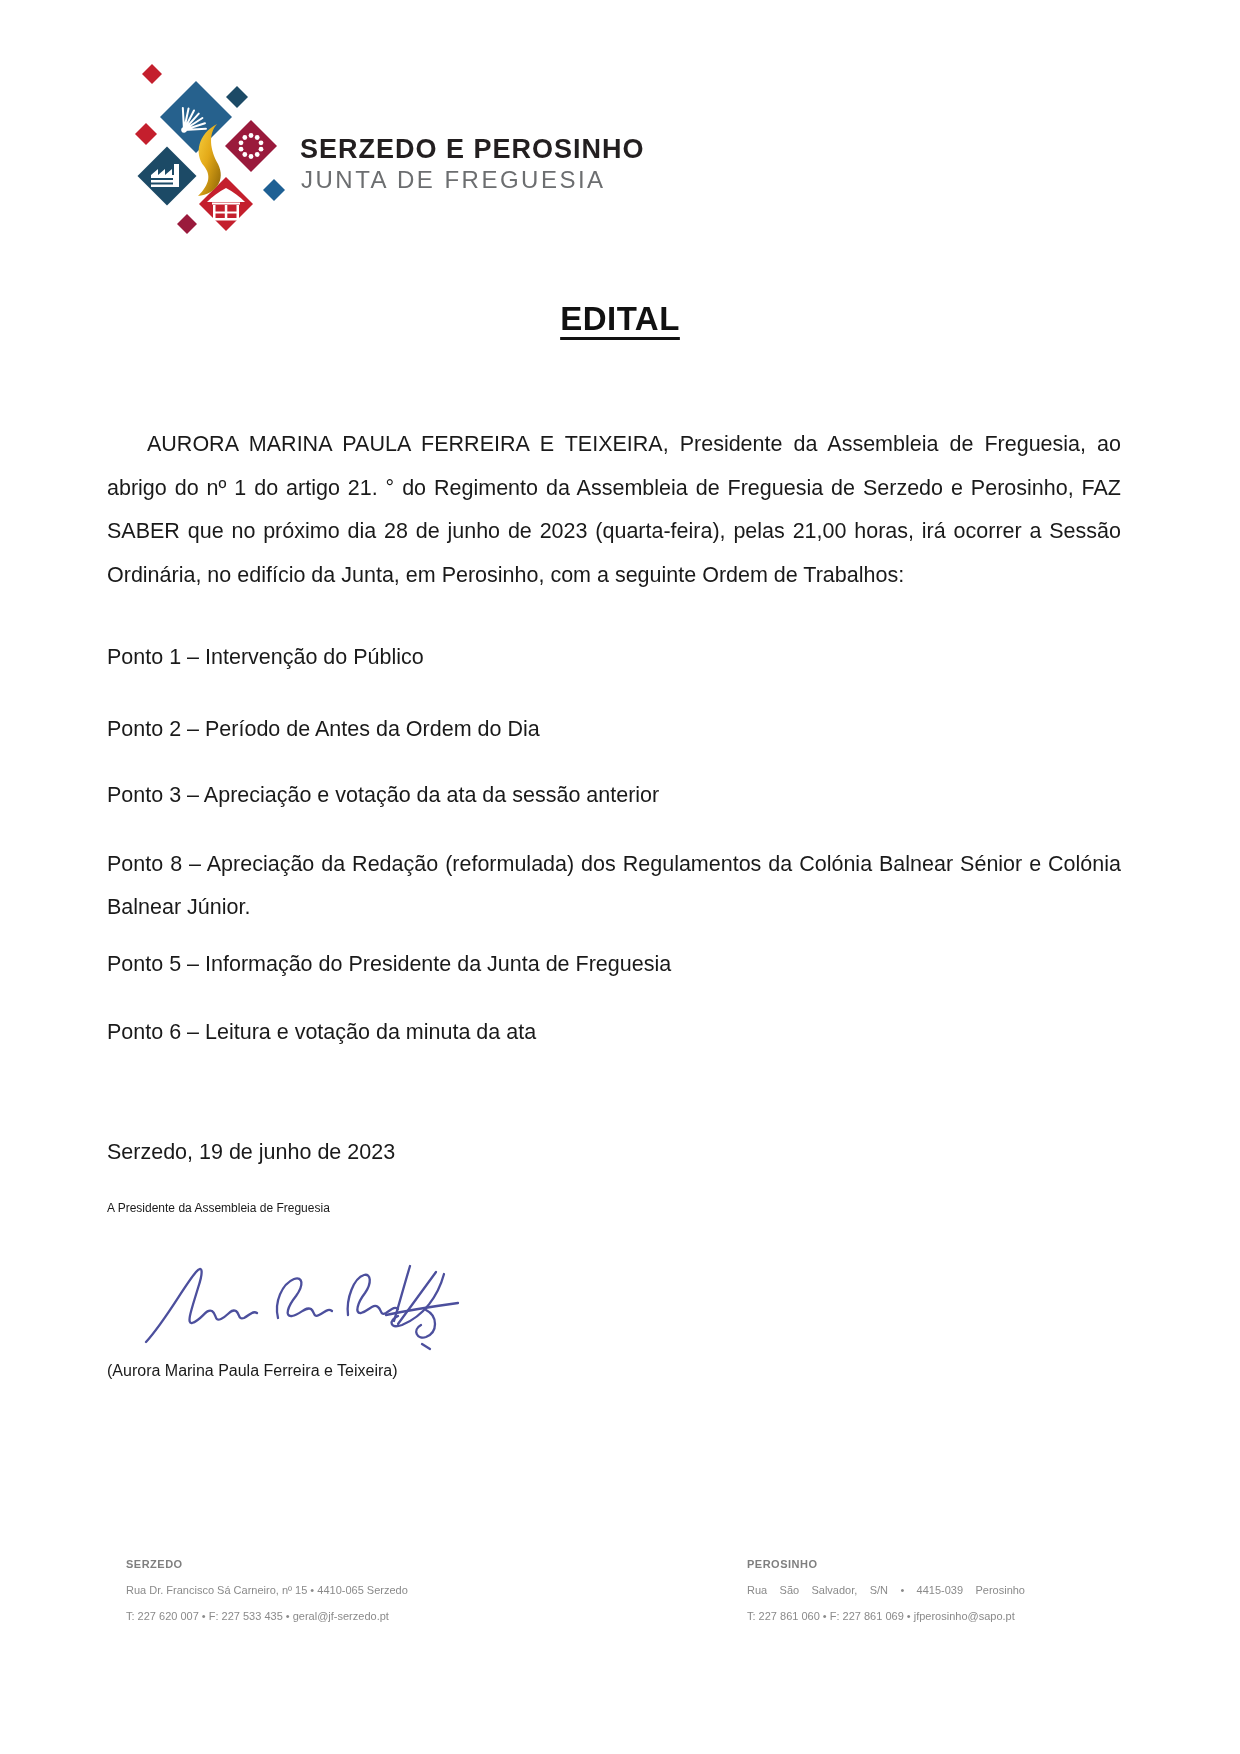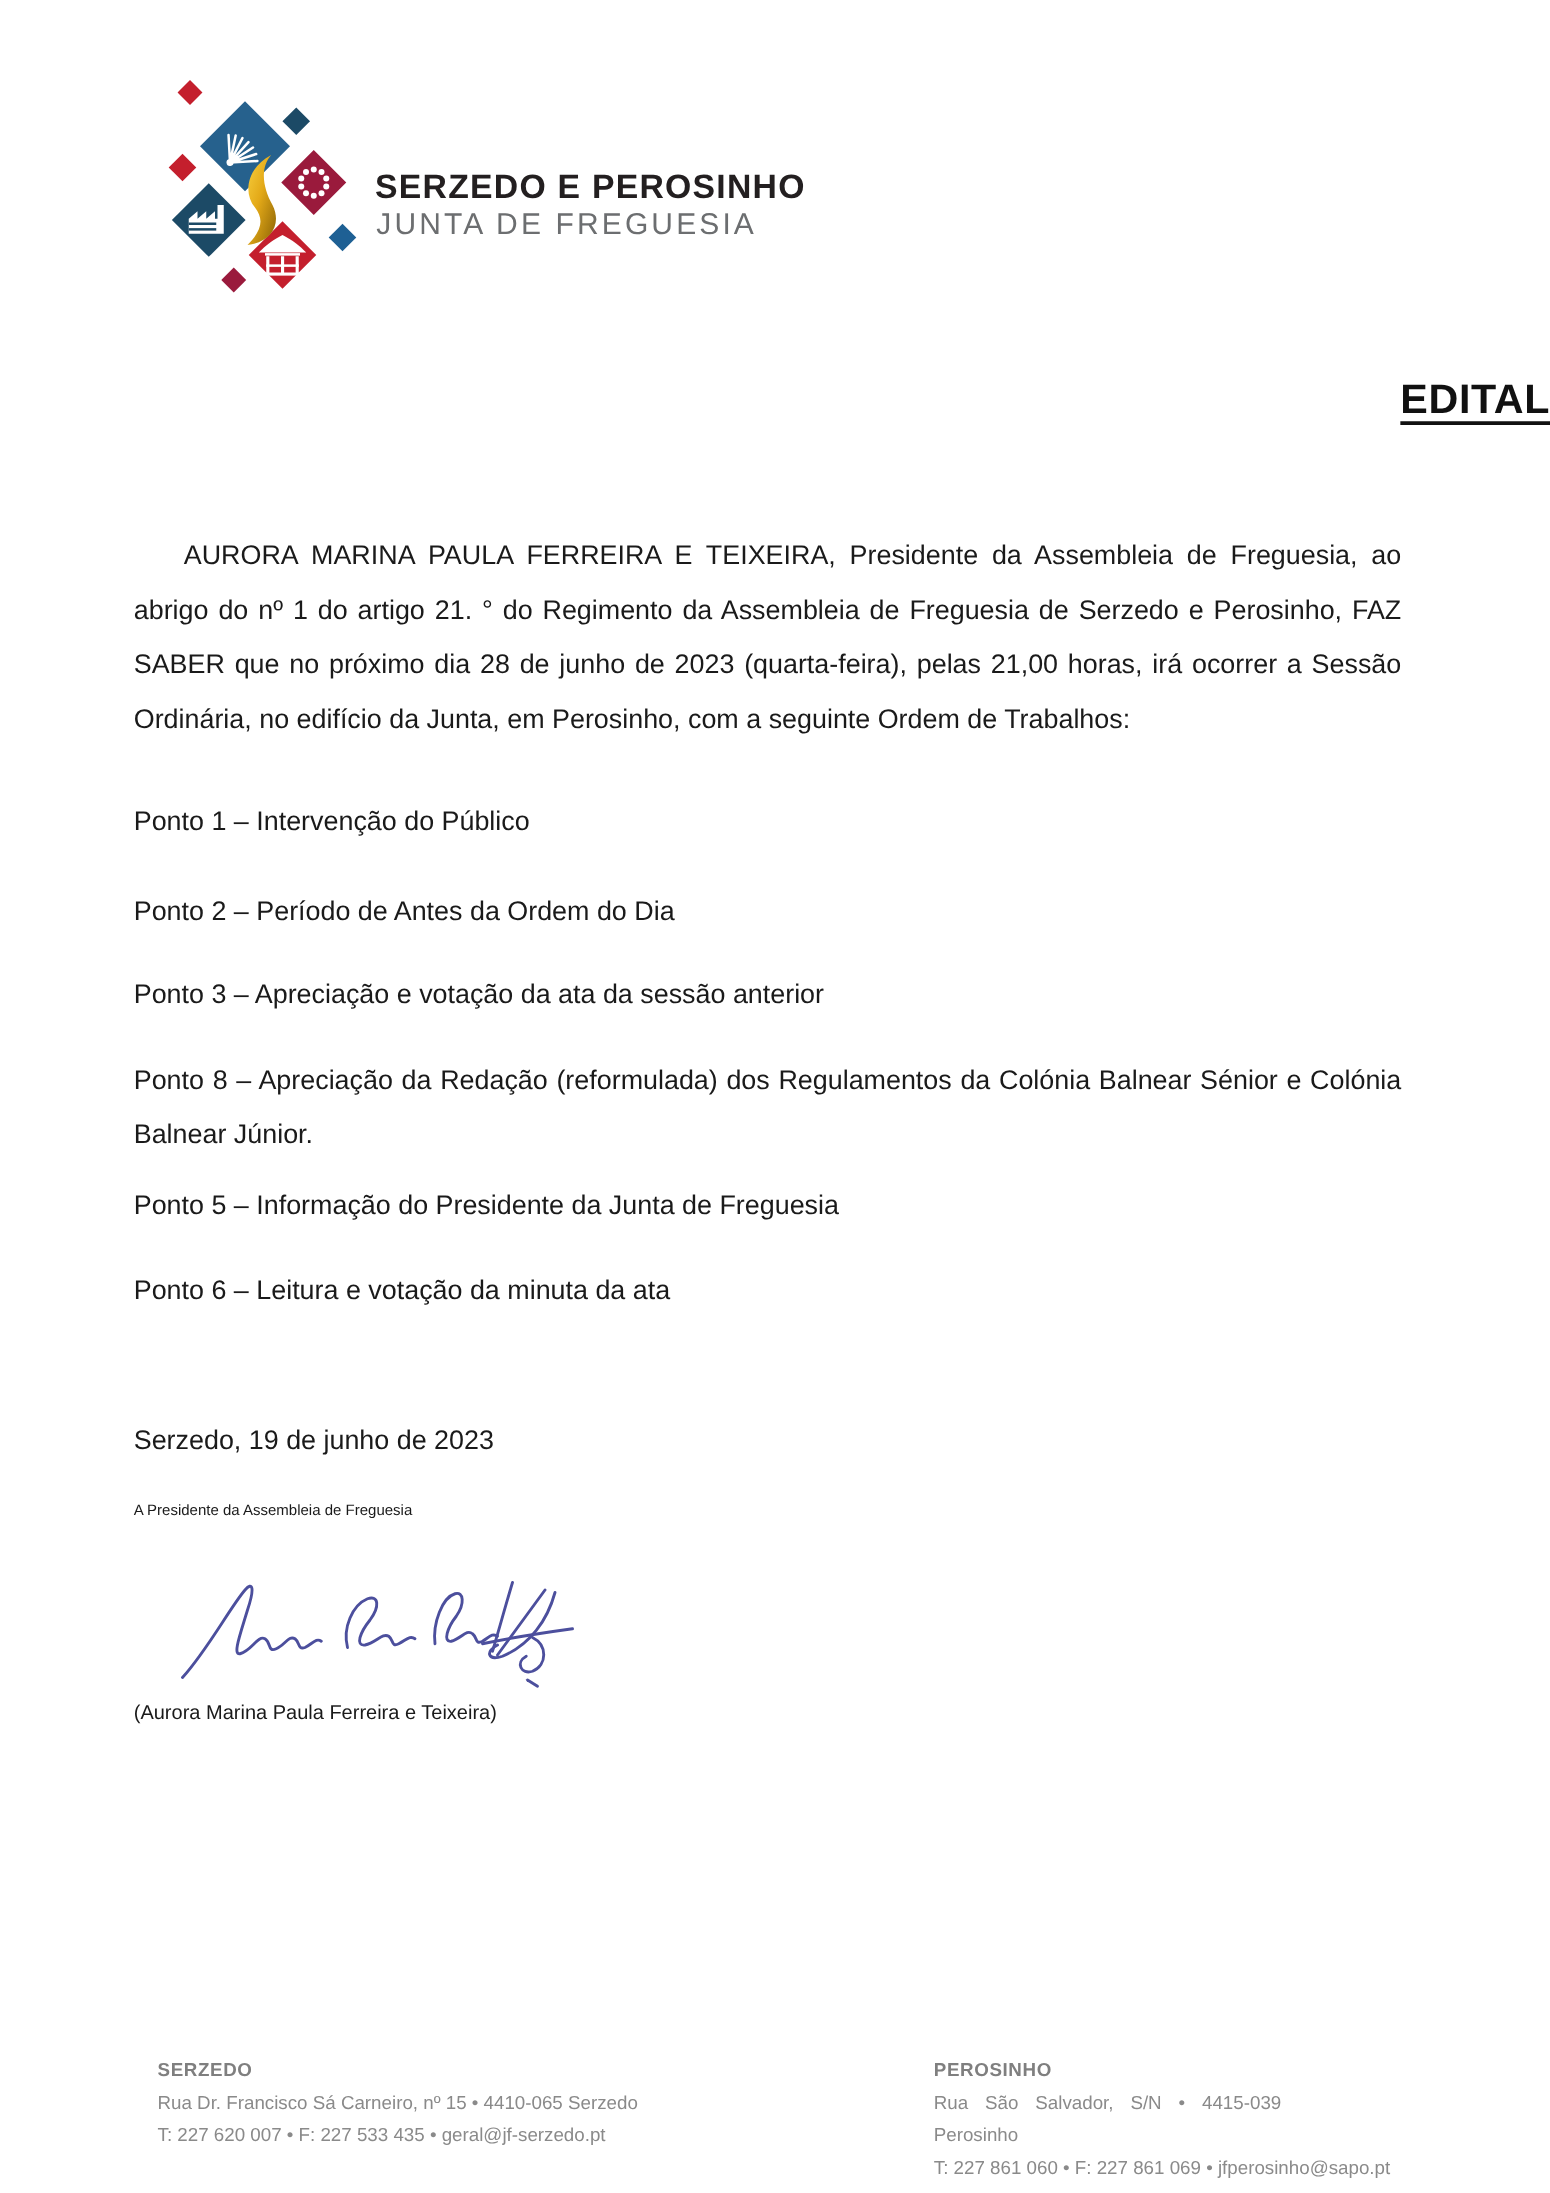--- a/index.html
+++ b/index.html
@@ -21,21 +21,21 @@
     white-space:nowrap;
   }
   .brand-subtitle{
     position:absolute;left:301px;top:166px;
     font-size:24px;font-weight:400;letter-spacing:2.5px;color:#6c6e70;
     white-space:nowrap;
   }
   
   .doc-title{
     position:absolute;left:0;top:300px;width:1240px;
-    text-align:right;
+    text-align:center;
     font-size:33px;font-weight:bold;color:#111;
     text-decoration:underline;
     text-decoration-thickness:3px;
     text-underline-offset:7px;
     letter-spacing:0.5px;
   }
   
   .para{
     position:absolute;left:107px;top:423px;width:1014px;
     font-size:21.5px;line-height:43.5px;
@@ -49,22 +49,22 @@
   }
   .ponto-justify{text-align:justify;}
   .p1{top:636px;} .p2{top:708px;} .p3{top:774px;}
   .p4{top:843px;} .p5{top:943px;} .p6{top:1011px;}
   .date-line{position:absolute;left:107px;top:1140px;font-size:21.5px;margin:0;}
   .role-line{position:absolute;left:107px;top:1201px;font-size:12px;margin:0;}
   .signature{position:absolute;left:140px;top:1258px;}
   .name-line{position:absolute;left:107px;top:1362px;font-size:16px;margin:0;}
   
   .footer-col{
-    position:absolute;top:1644px;
-    font-size:15px;line-height:26px;color:#8a8a8a;
+    position:absolute;top:1551px;
+    font-size:11px;line-height:26px;color:#8a8a8a;
   }
   .footer-left{left:126px;width:340px;}
   .footer-right{left:747px;width:278px;}
   .footer-title{font-weight:bold;color:#7f7f7f;letter-spacing:0.5px;}
   .footer-line{white-space:nowrap;}
   .footer-justify{
     white-space:normal;
     text-align:justify;
     text-align-last:justify;
   }

